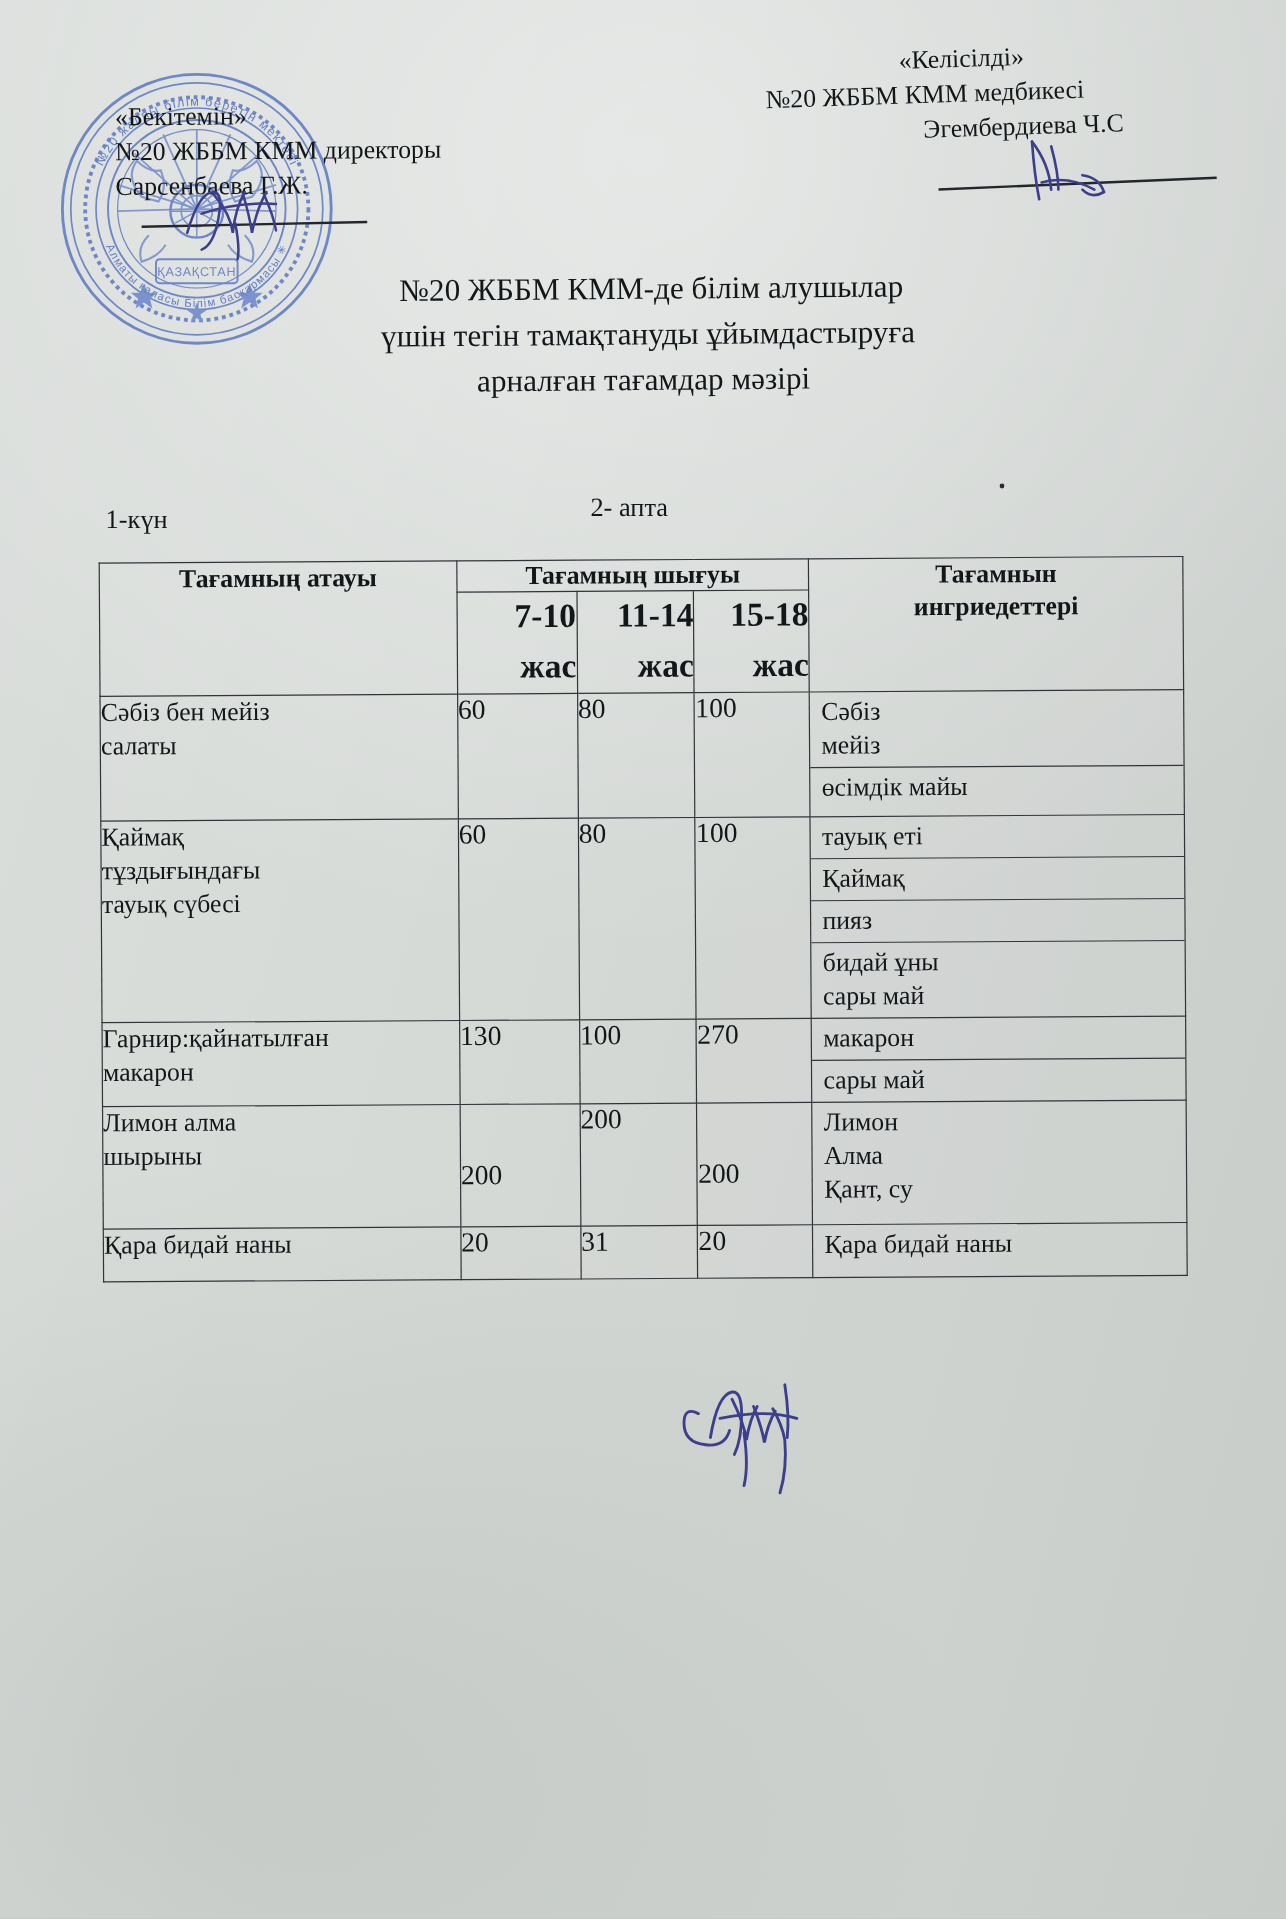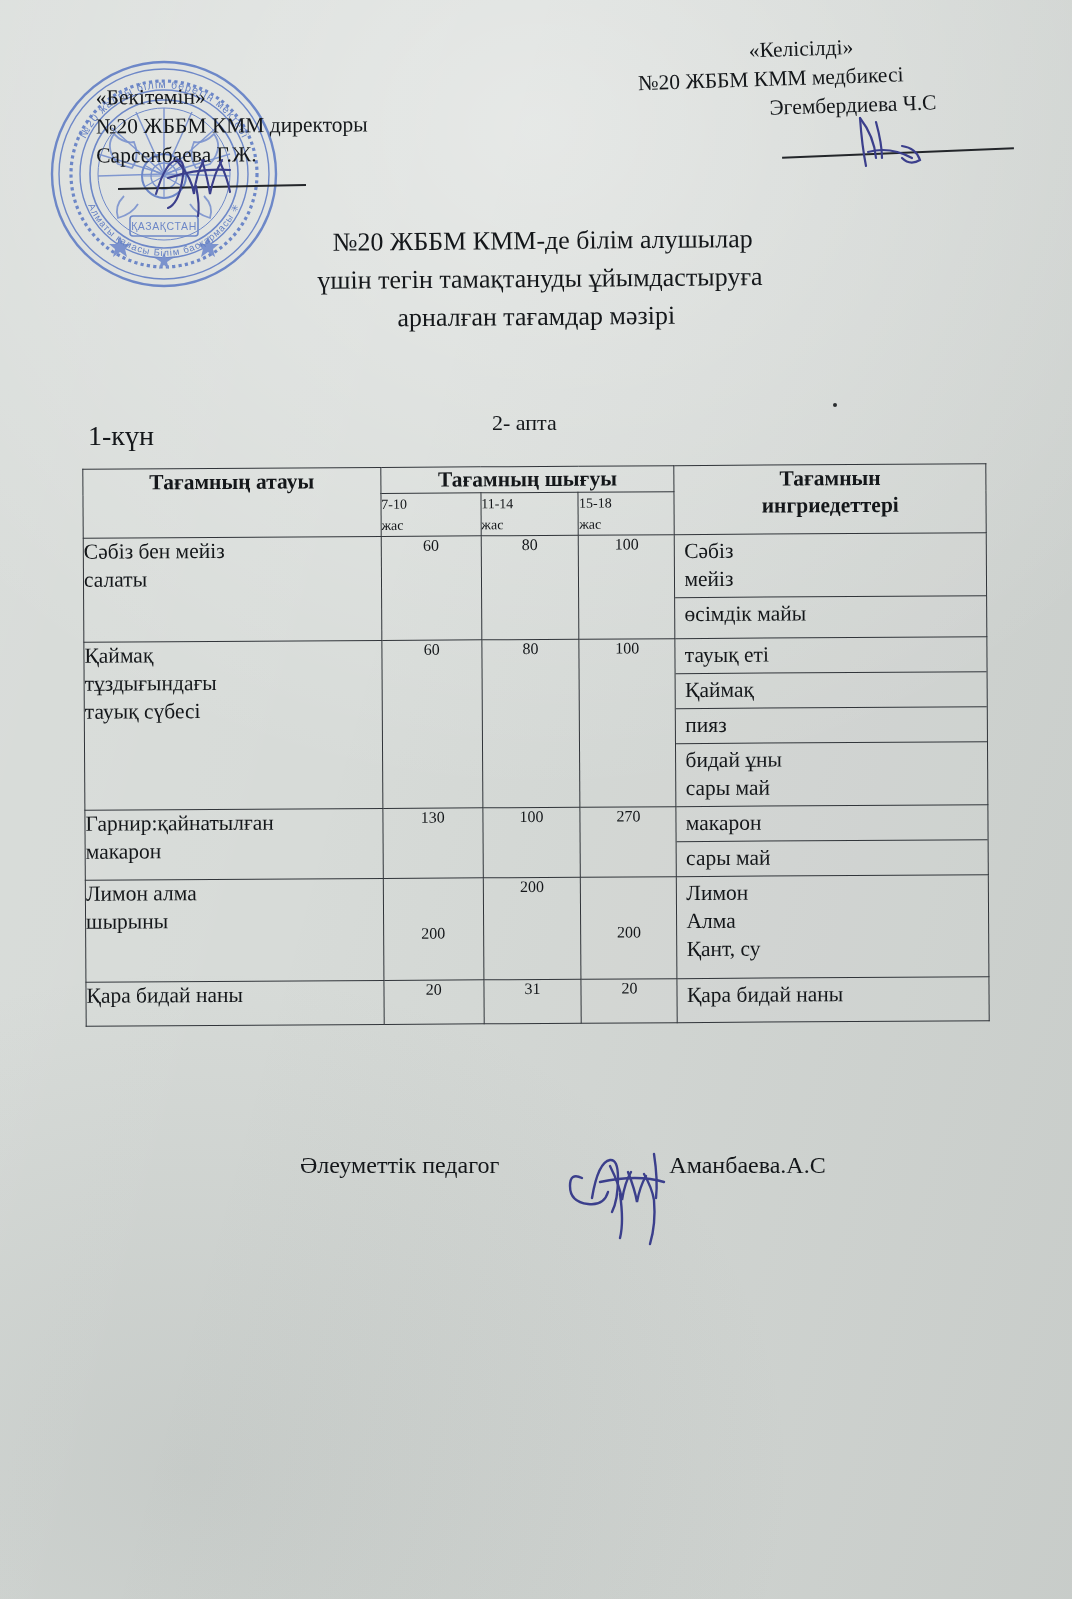--- a/index.html
+++ b/index.html
@@ -87,21 +87,21 @@
   }
   .title .tl1 { padding-left: 14px; }
   .title .tl2 { padding-left: 8px; }
   .title .tl3 { padding-left: 0px; }
 
   
   .daylabel {
     position: absolute;
     left: 88px;
     top: 420px;
-    font-size: 28px;
+    font-size: 22px;
     z-index: 4;
     text-align: center;
   }
   .weeklabel {
     position: absolute;
     left: 492px;
     top: 410px;
     font-size: 22px;
     z-index: 4;
   }
@@ -138,23 +138,23 @@
   }
   th.cn {
     font-weight: bold;
     text-align: center;
     vertical-align: middle;
     font-size: 21.5px;
     padding: 4px 6px;
     line-height: 1.24;
   }
   th.agehdr {
-    font-weight: normal;
-    text-align: left;
-    font-size: 14px;
+    font-weight: bold;
+    text-align: right;
+    font-size: 28px;
     line-height: 1.5;
     padding: 2px 2px 4px 2px;
     white-space: pre-line;
   }
   th.volhdr {
     font-weight: bold;
     text-align: center;
     font-size: 21.5px;
     padding: 4px 4px;
   }
@@ -164,22 +164,21 @@
   col.c-a2   { width: 98px;  }
   col.c-a3   { width: 96px;  }
   col.c-ing  { width: 312px; }
 
   td.dish {
     padding: 6px 6px 6px 9px;
     line-height: 1.30;
     font-size: 21.5px;
   }
   td.qty {
-    text-align: center;
-    font-size: 16px;
+    font-size: 23px;
     padding: 6px 2px;
     margin-top: 32px;
   }
   td.qty.lower { vertical-align: top; padding-top: 46px; }
 
   
   td.ingcell { padding: 0; }
   table.ing {
     width: 100%;
     border-collapse: collapse;
@@ -484,23 +483,20 @@
                   </tr>
             </tbody>
               </table>
           </td>
         </tr>
 
       </tbody>
     </table>
   </div>
 
-  <div class="footer">
-    <span class="role">Әлеуметтік педагог</span><span class="spacer"></span><span class="who">Аманбаева.А.С</span>
-  </div>
 
   <div class="hand ped">
     <svg viewBox="0 0 126 116" width="126" height="116" aria-hidden="true">
       <g fill="none" stroke="#3b3f8c" stroke-width="2.4" stroke-linecap="round">
         <path d="M 16,46 q -12,-6 -12,8 q 0,16 18,18 q 16,2 20,-12"></path>
         <path d="M 26,66 q 6,-36 18,-38 q 8,-1 8,18 q 0,22 -6,34"></path>
         <path d="M 44,34 q 10,20 12,34 q 3,-18 9,-28"></path>
         <path d="M 62,40 q 7,18 9,30 q 3,-16 9,-26"></path>
         <path d="M 78,42 q 8,14 10,26 q 2,24 -4,44"></path>
         <path d="M 88,22 q 4,26 2,44"></path>

